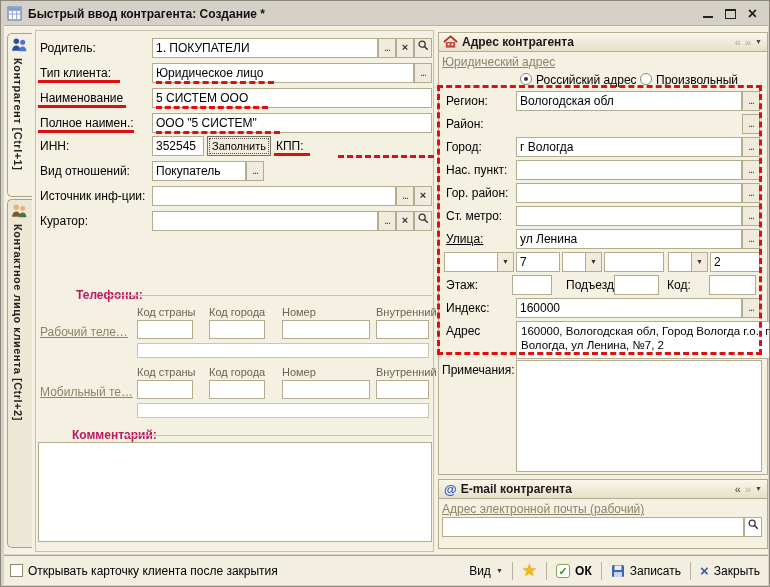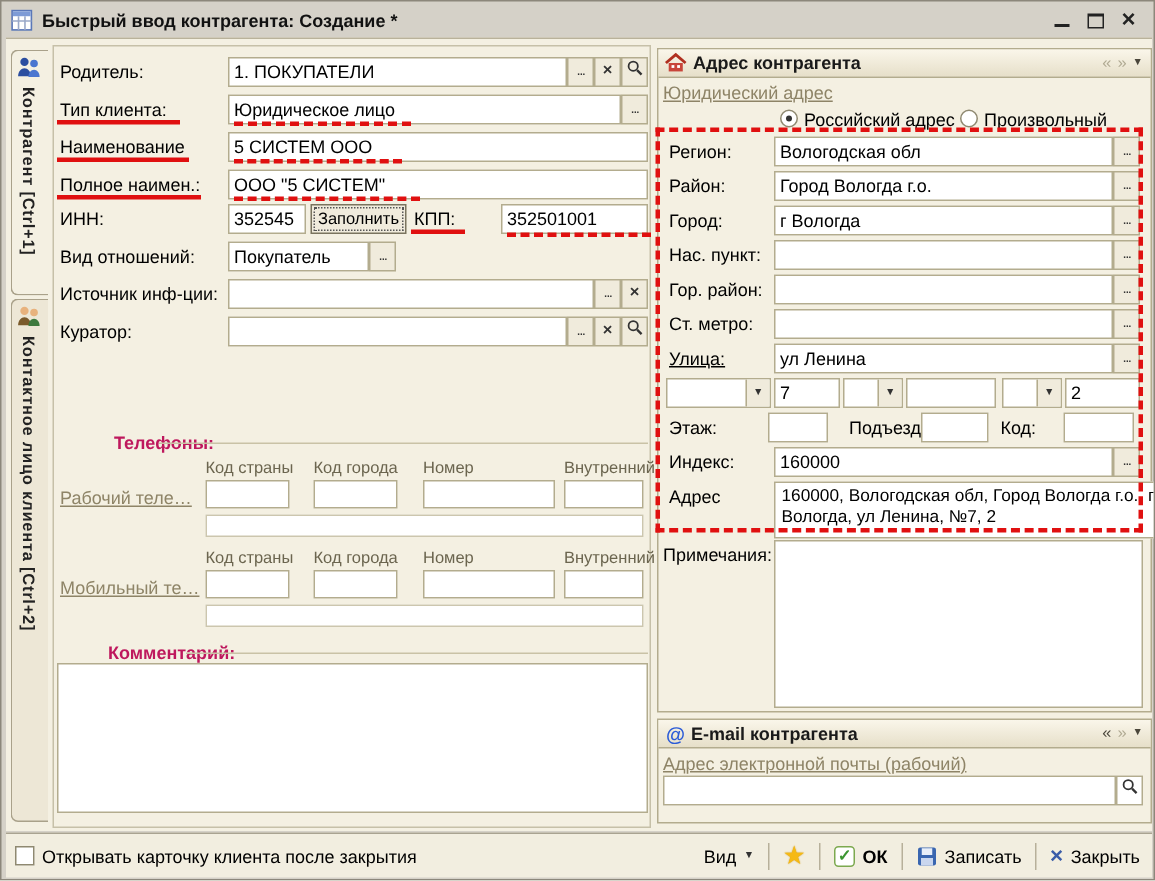--- a/index.html
+++ b/index.html
@@ -118,21 +118,20 @@
     <span class="lbl" style="left:36px;top:65px;">Наименование</span>
     <input class="fld" style="left: 148px; top: 62px; width: 280px;" value="5 СИСТЕМ ООО">
 
     <span class="lbl" style="left:36px;top:90px;">Полное наимен.:</span>
     <input class="fld" style="left: 148px; top: 87px; width: 280px;" value="ООО &quot;5 СИСТЕМ&quot;">
 
     <span class="lbl" style="left:36px;top:113px;">ИНН:</span>
     <input class="fld" style="left: 148px; top: 110px; width: 52px;" value="352545">
     <button class="abs" style="left:203px;top:110px;width:64px;height:20px;background:#F0EBDC;border:1px solid #7A745F;outline:1px dotted #555;outline-offset:-3px;font-family:'Liberation Sans',sans-serif;font-size:11px;">Заполнить</button>
     <span class="lbl" style="left:272px;top:113px;">КПП:</span>
-    <input class="fld" style="left: 330px; top: 110px; width: 98px;" value="352501001">
 
     <span class="lbl" style="left:36px;top:138px;">Вид отношений:</span>
     <input class="fld" style="left: 148px; top: 135px; width: 94px;" value="Покупатель">
     <span class="btn sq" style="left:242px;top:135px;">...</span>
 
     <span class="lbl" style="left:36px;top:163px;">Источник инф-ции:</span>
     <input class="fld" style="left: 148px; top: 160px; width: 244px;">
     <span class="btn sq" style="left:392px;top:160px;">...</span>
     <span class="btn" style="left:410px;top:160px;font-weight:bold;">×</span>
 
@@ -196,21 +195,20 @@
     <span class="radio on" style="left:516px;top:47px;"></span>
     <span class="lbl" style="left:532px;top:47px;">Российский адрес</span>
     <span class="radio" style="left:636px;top:47px;"></span>
     <span class="lbl" style="left:652px;top:47px;">Произвольный</span>
 
     <span class="lbl" style="left:442px;top:68px;">Регион:</span>
     <input class="fld" style="left: 512px; top: 65px; width: 226px;" value="Вологодская обл">
     <span class="btn sq" style="left:738px;top:65px;">...</span>
 
     <span class="lbl" style="left:442px;top:91px;">Район:</span>
-    <input class="fld" style="left: 512px; top: 88px; width: 226px;" value="Город Вологда г.о.">
     <span class="btn sq" style="left:738px;top:88px;">...</span>
 
     <span class="lbl" style="left:442px;top:114px;">Город:</span>
     <input class="fld" style="left: 512px; top: 111px; width: 226px;" value="г Вологда">
     <span class="btn sq" style="left:738px;top:111px;">...</span>
 
     <span class="lbl" style="left:442px;top:137px;">Нас. пункт:</span>
     <input class="fld" style="left: 512px; top: 134px; width: 226px;">
     <span class="btn sq" style="left:738px;top:134px;">...</span>
 

